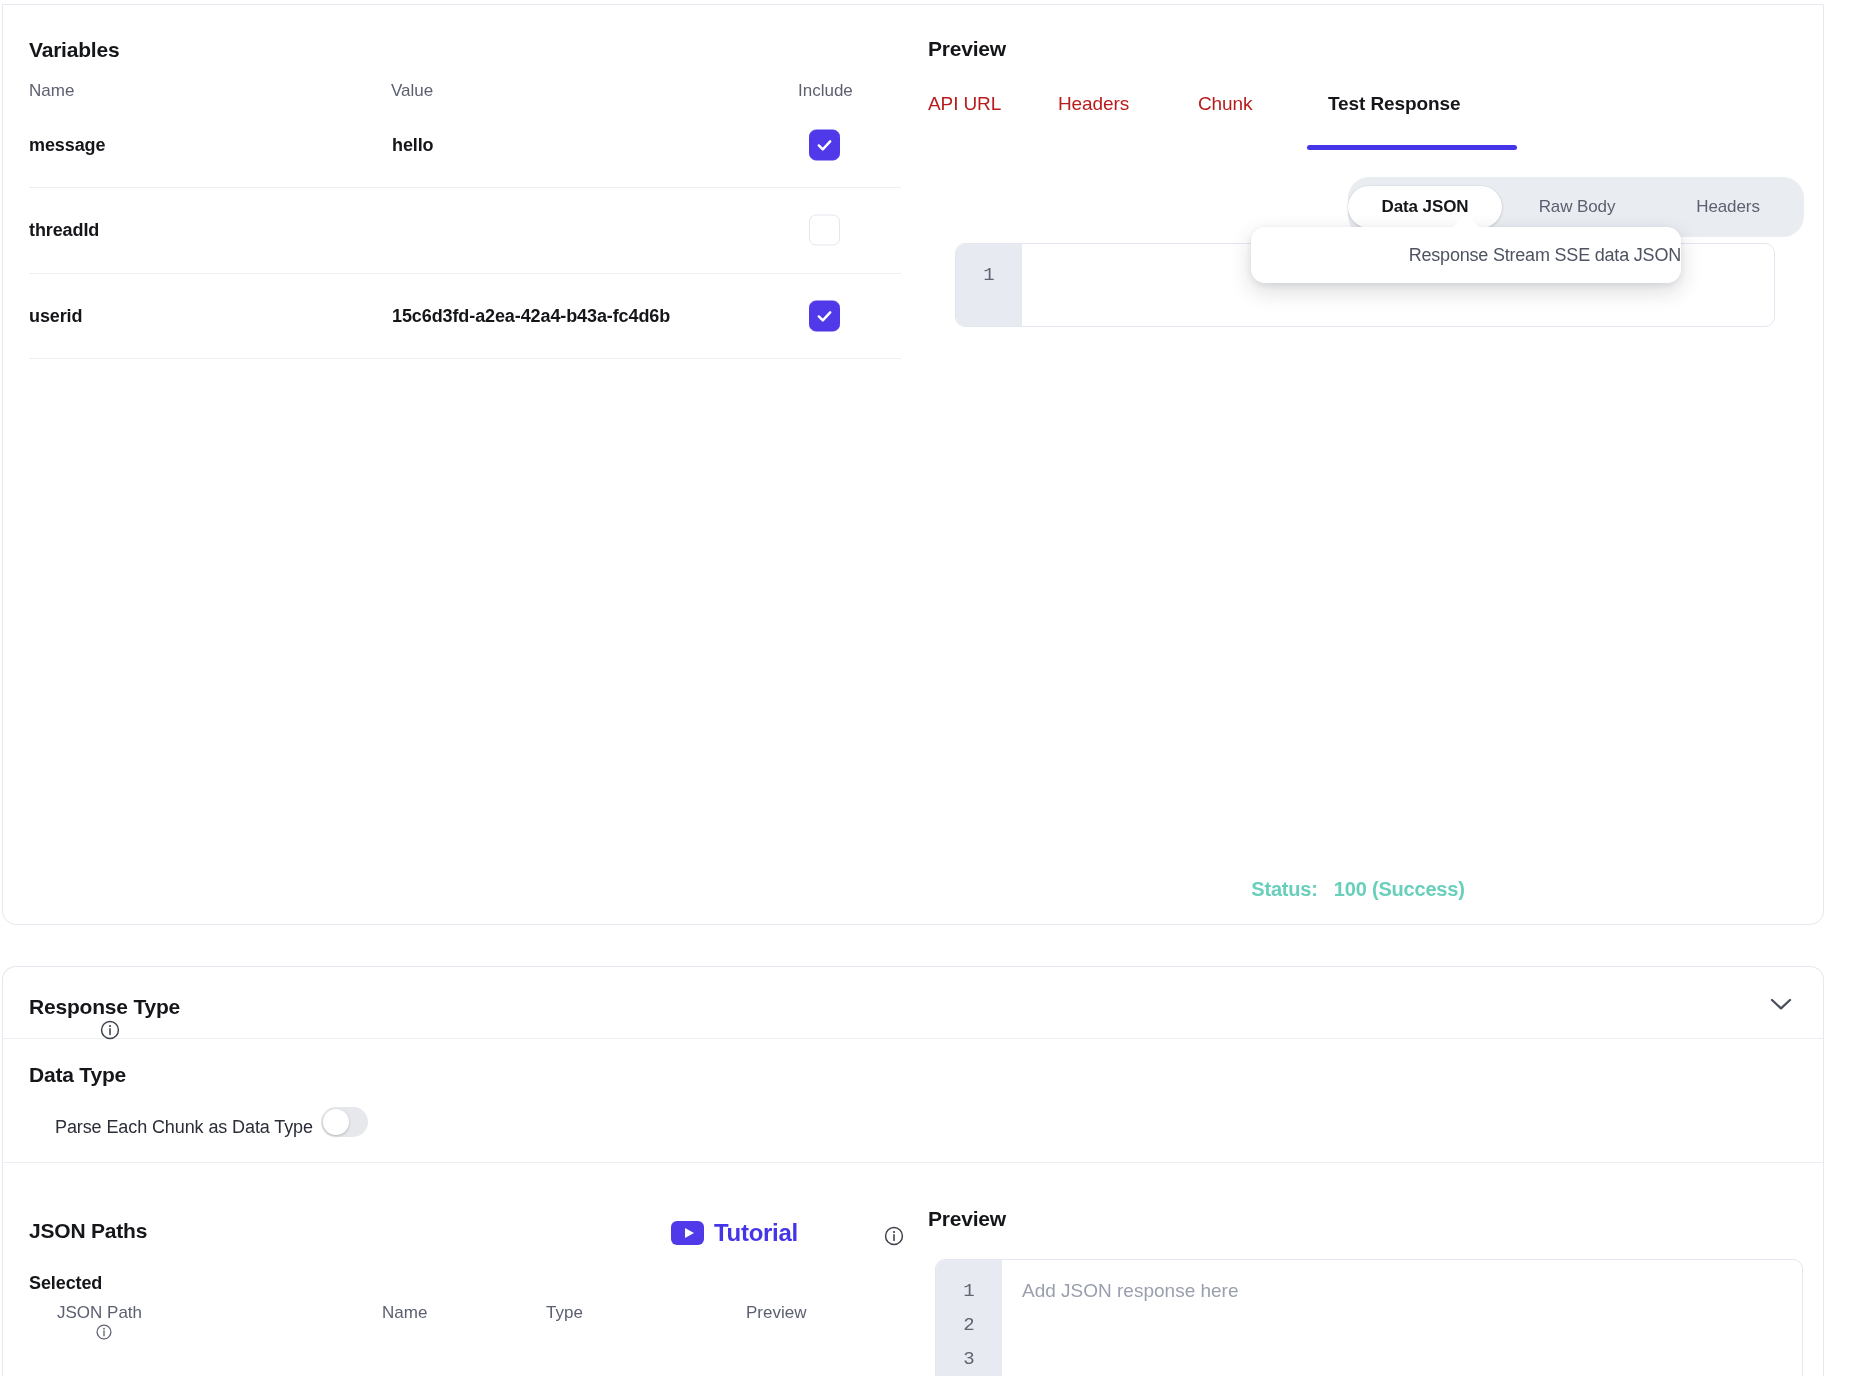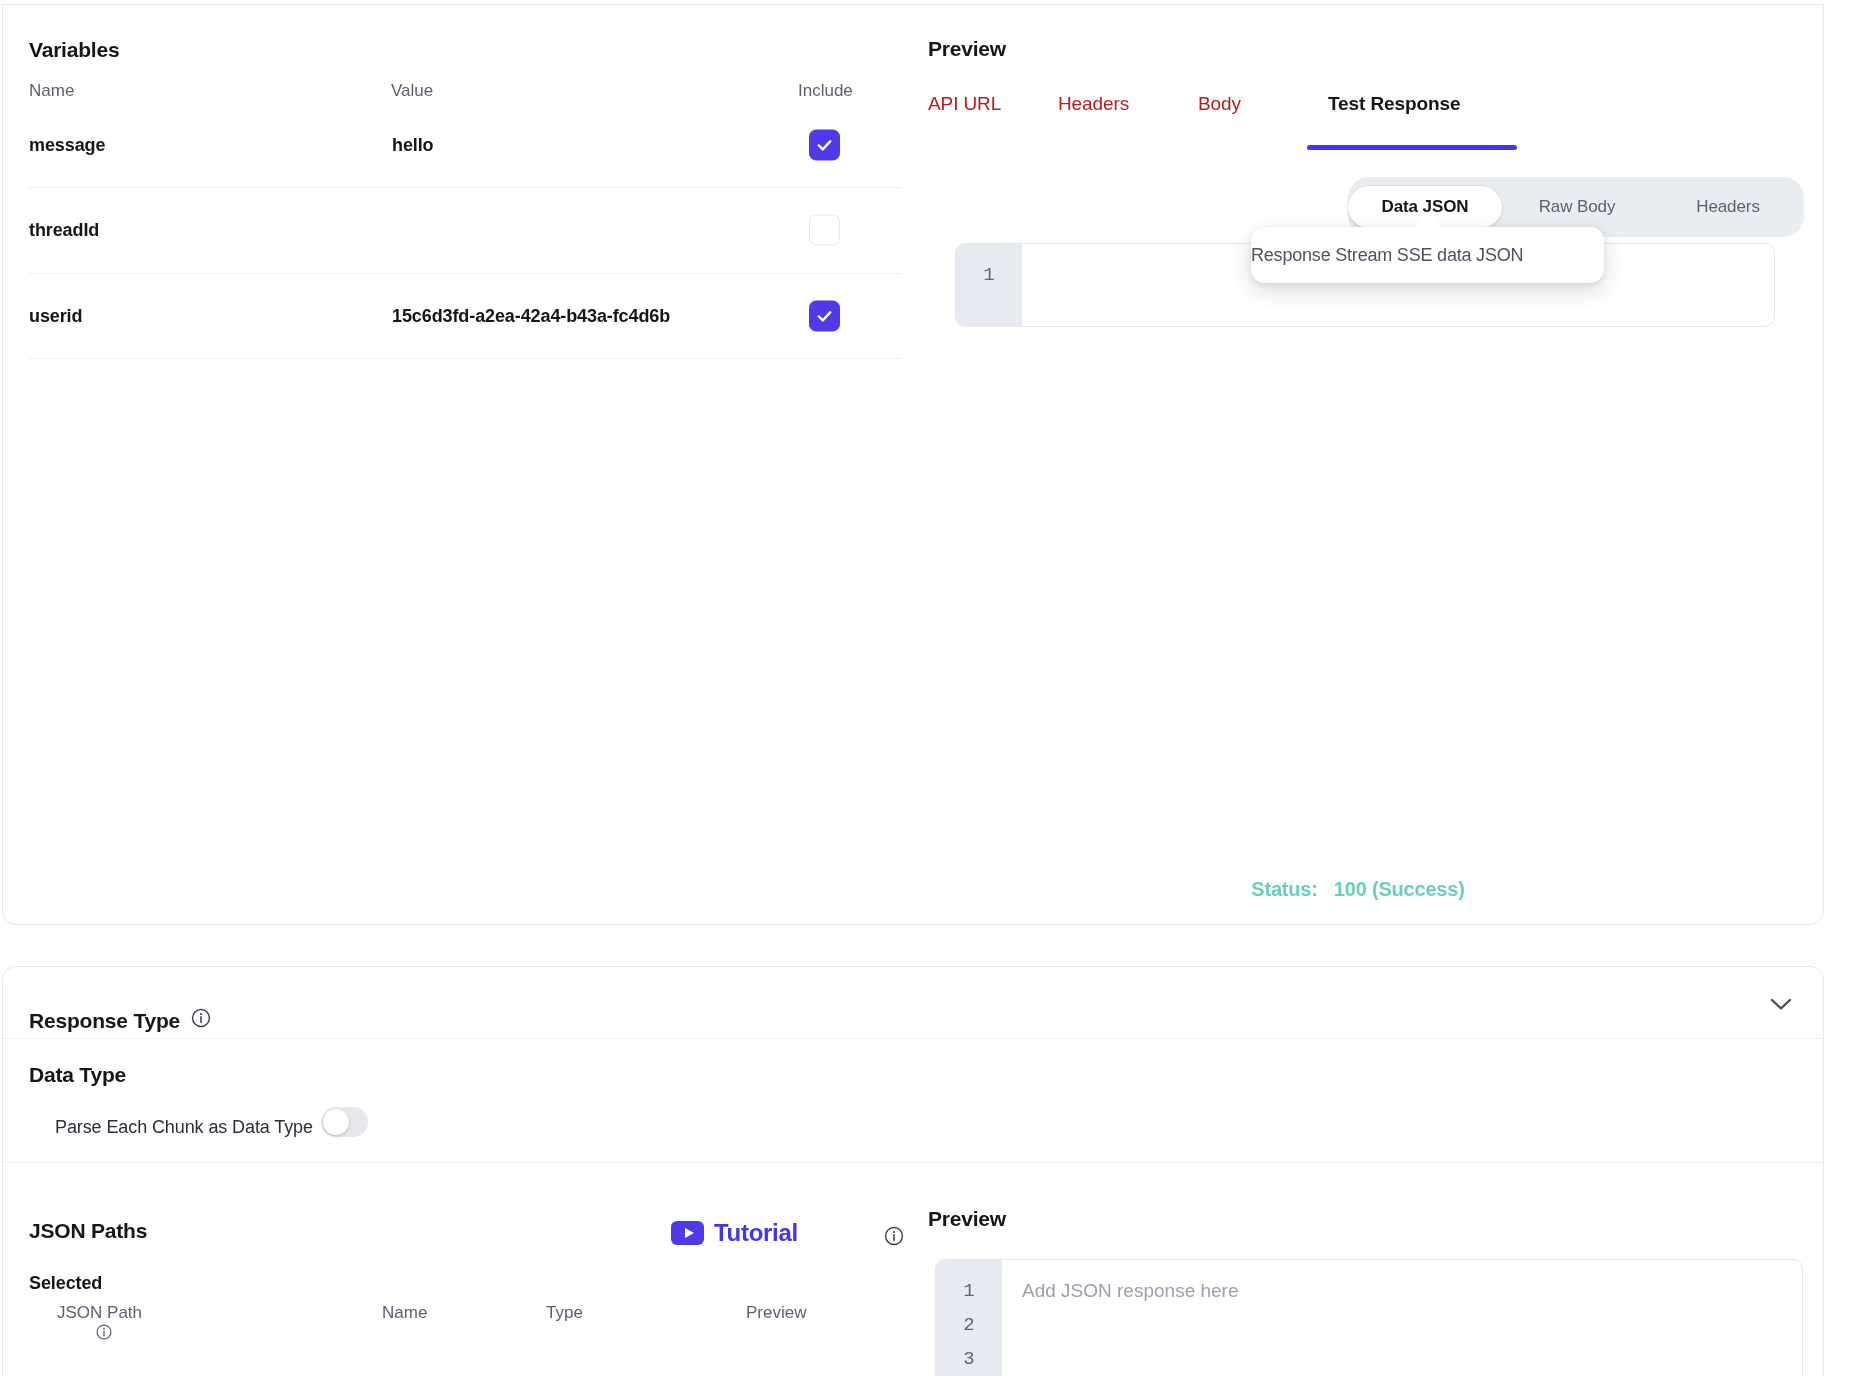--- a/index.html
+++ b/index.html
@@ -101,23 +101,23 @@
     background: #ffffff; color: #15161a; font-weight: 700;
     box-shadow: 0 1px 3px rgba(20,20,40,.14), 0 0 0 1px rgba(20,20,40,.03);
   }
   #seg-0 { width: 154px; }
   #seg-1 { width: 150px; }
   #seg-2 { width: 152px; }
 
   
   #tooltip {
     position: absolute; left: 1248px; top: 222px;
-    width: 353px; height: 56px; border-radius: 14px; background: #ffffff;
+    width: 430px; height: 56px; border-radius: 14px; background: #ffffff;
     box-shadow: 0 8px 22px rgba(25,28,45,.16), 0 2px 6px rgba(25,28,45,.08);
-    display: flex; align-items: center; justify-content: flex-start;
+    display: flex; align-items: center; justify-content: flex-end;
   }
   #tooltip-text { font-size: 18px; color: #4e5361; letter-spacing: -0.2px; }
   #tooltip-arrow {
     position: absolute; left: 50%; top: -9px; transform: translateX(-50%) rotate(45deg);
     width: 20px; height: 20px; background: #ffffff; border-radius: 4px;
   }
 
   
   #editor-top {
     position: absolute; left: 952px; top: 238px; width: 820px; height: 84px;
@@ -146,21 +146,21 @@
   }
   #status-row span { color: #68cfbb; }
 
   
   #card-bottom { left: 2px; top: 966px; width: 1822px; height: 410px; border-bottom: none; border-radius: 14px 14px 0 0; }
 
   #resp-type-header {
     position: absolute; left: 0; top: 0; width: 100%; height: 72px;
     border-bottom: 1px solid #eceef3;
   }
-  #resp-type-title { position: absolute; left: 26px; top: 40px; }
+  #resp-type-title { position: absolute; left: 26px; top: 28px; flex-direction: column; }
 
   #resp-collapse {
     position: absolute; right: 28px; top: 26px; width: 28px; height: 22px; cursor: pointer;
   }
 
   #datatype-block {
     position: absolute; left: 0; top: 72px; width: 100%; height: 124px;
     border-bottom: 1px solid #eceef3;
   }
   #datatype-title { position: absolute; left: 26px; top: 24px; }
@@ -260,21 +260,21 @@
         </svg>
       </div>
     </div>
     <div class="var-divider" style="top:353px"></div>
 
     <div class="section-title" id="preview-title-top">Preview</div>
 
     <div class="tabbar">
       <div class="tab" id="tab-0">API URL</div>
       <div class="tab" id="tab-1">Headers</div>
-      <div class="tab" id="tab-2">Body</div>
+      <div class="tab" id="tab-2">Chunk</div>
       <div class="tab active" id="tab-3">Test Response</div>
     </div>
     <div id="tab-underline"></div>
 
     <div id="segmented">
       <div class="seg active" id="seg-0">Data JSON</div>
       <div class="seg" id="seg-1">Raw Body</div>
       <div class="seg" id="seg-2">Headers</div>
     </div>
 

